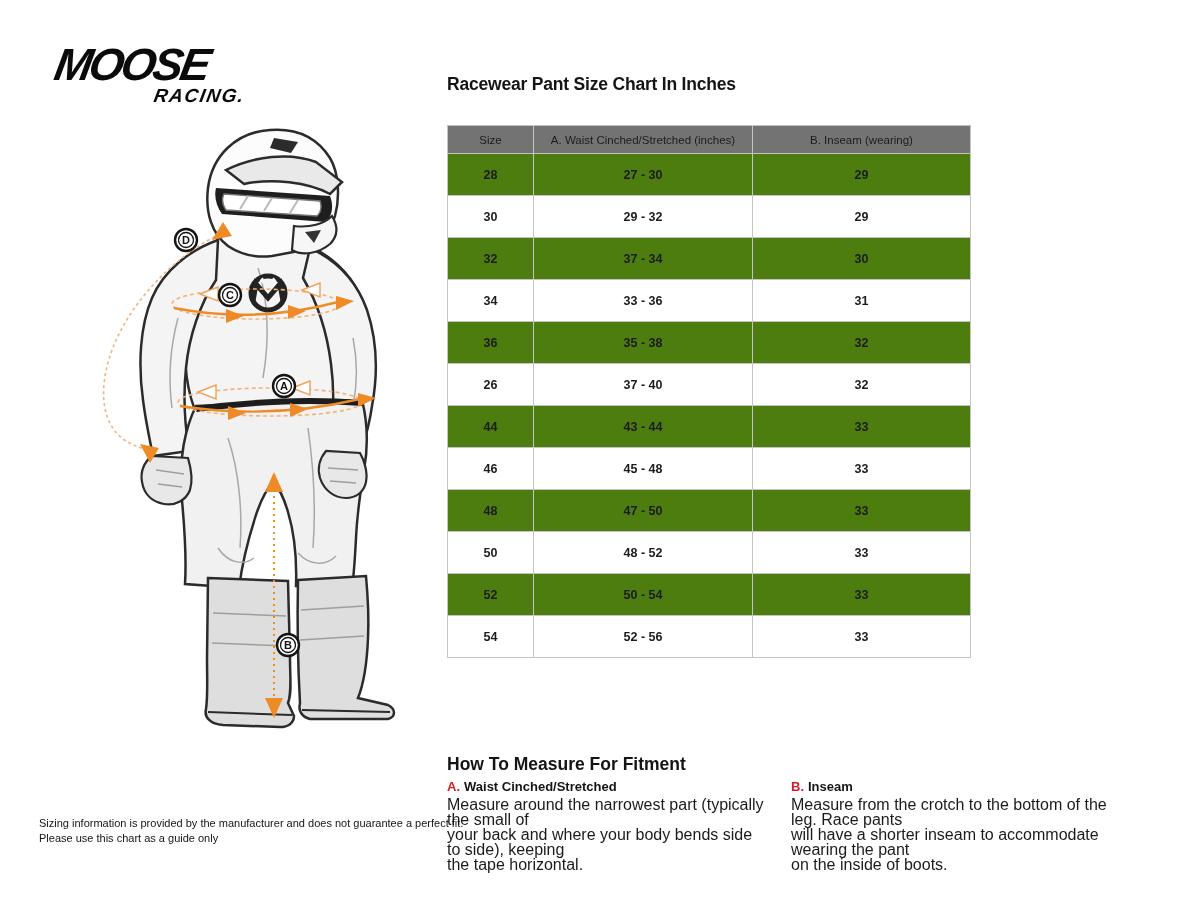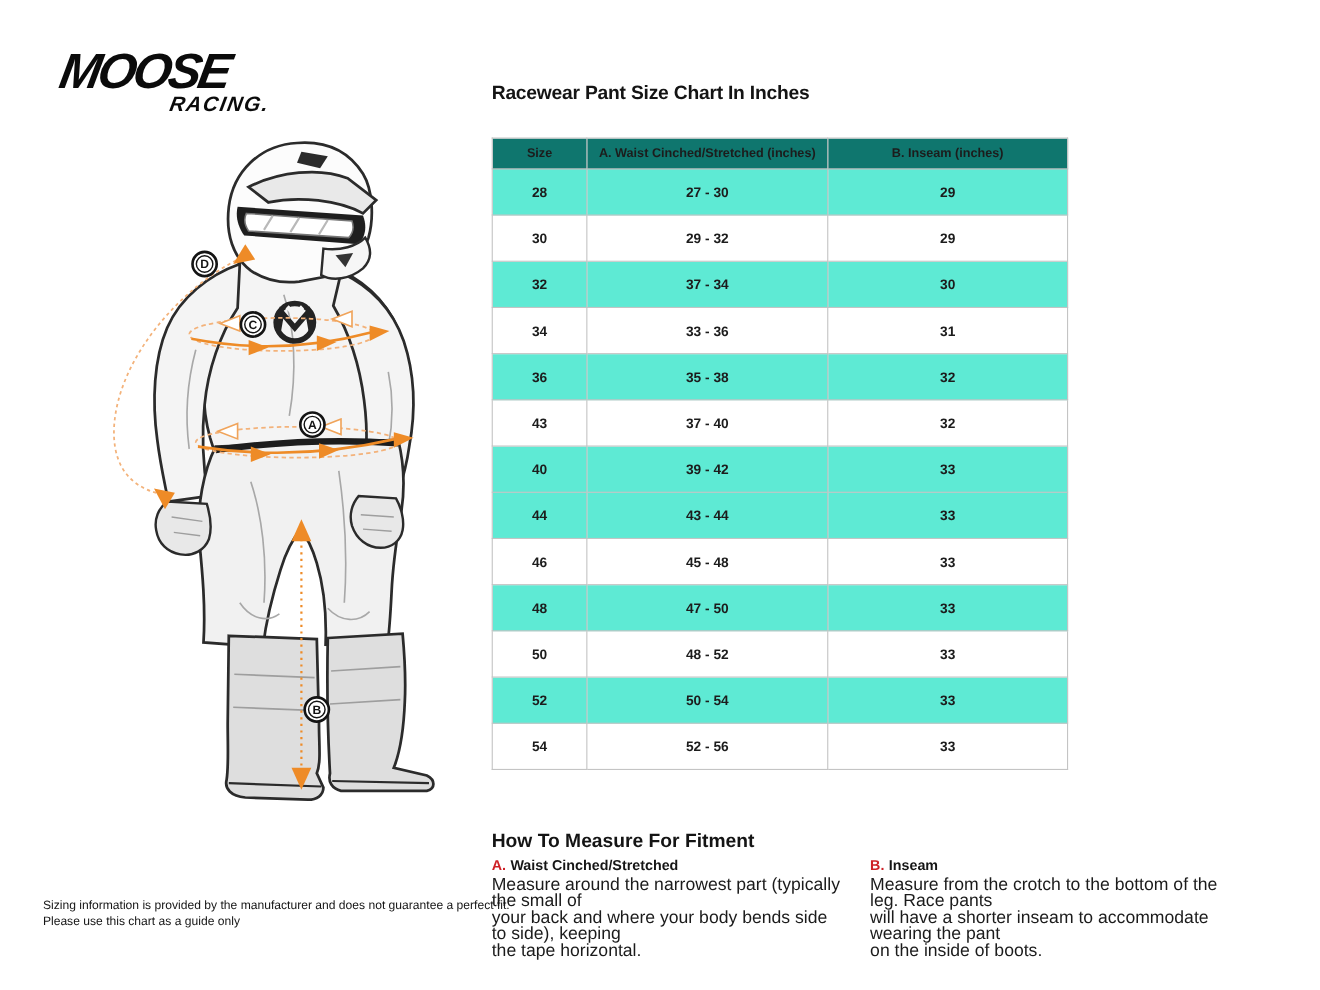--- a/index.html
+++ b/index.html
@@ -28,23 +28,23 @@
     font-size:17.5px;font-weight:700;color:#141414;letter-spacing:-.2px;
   }
   table.size-table{
     position:absolute;left:447px;top:125px;width:523px;
     border-collapse:collapse;table-layout:fixed;
   }
   .size-table th,.size-table td{
     border:1px solid #c4c4c4;text-align:center;vertical-align:middle;
     color:#1c1c1c;padding:0;
   }
-  .size-table th{height:27px;font-size:11.5px;font-weight:700;background:#0f766e;}
+  .size-table th{height:27px;font-size:11.5px;font-weight:400;background:#737373;}
   .size-table td{height:41px;font-size:12.5px;font-weight:700;}
-  .size-table tbody tr.alt{background:#5eead4;}
+  .size-table tbody tr.alt{background:#4d7c0f;}
   .size-table tbody tr{background:#ffffff;}
 
   
   .howto-title{
     position:absolute;left:447px;top:754px;margin:0;
     font-size:17.5px;font-weight:700;color:#141414;
   }
   .measure{position:absolute;top:779px;}
   .measure-a{left:447px;width:320px;}
   .measure-b{left:791px;width:330px;}
@@ -184,21 +184,21 @@
   <table class="size-table">
     <colgroup>
       <col style="width:86px">
         <col style="width:219px">
         <col style="width:218px">
     </colgroup>
     <thead>
       <tr>
         <th>Size</th>
         <th>A. Waist Cinched/Stretched (inches)</th>
-        <th>B. Inseam (inches)</th>
+        <th>B. Inseam (wearing)</th>
       </tr>
     </thead>
     <tbody>
         <tr class="alt">
           <td>28</td>
           <td>27 - 30</td>
           <td>29</td>
         </tr>
         <tr>
           <td>30</td>
@@ -214,28 +214,23 @@
           <td>34</td>
           <td>33 - 36</td>
           <td>31</td>
         </tr>
         <tr class="alt">
           <td>36</td>
           <td>35 - 38</td>
           <td>32</td>
         </tr>
         <tr>
-          <td>43</td>
+          <td>26</td>
           <td>37 - 40</td>
           <td>32</td>
-        </tr>
-        <tr class="alt">
-          <td>40</td>
-          <td>39 - 42</td>
-          <td>33</td>
         </tr>
         <tr class="alt">
           <td>44</td>
           <td>43 - 44</td>
           <td>33</td>
         </tr>
         <tr>
           <td>46</td>
           <td>45 - 48</td>
           <td>33</td>

